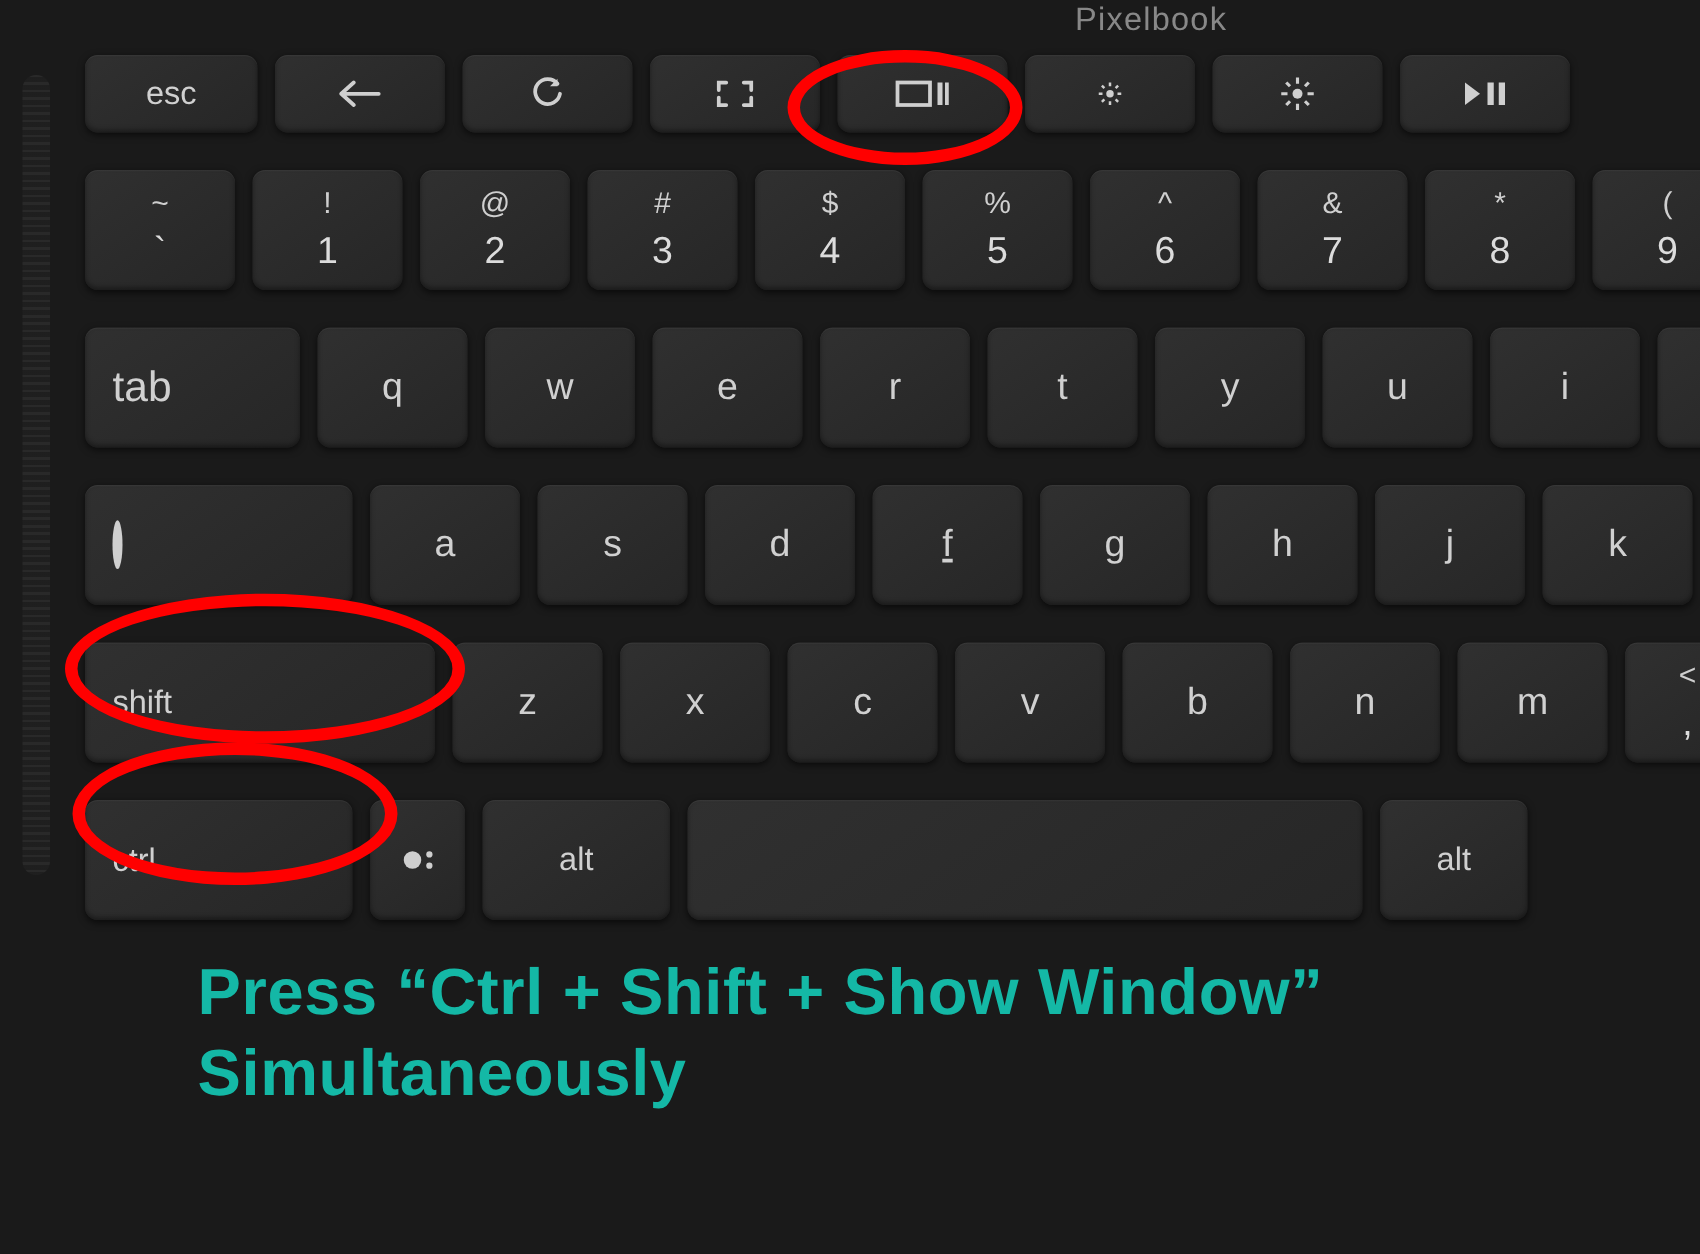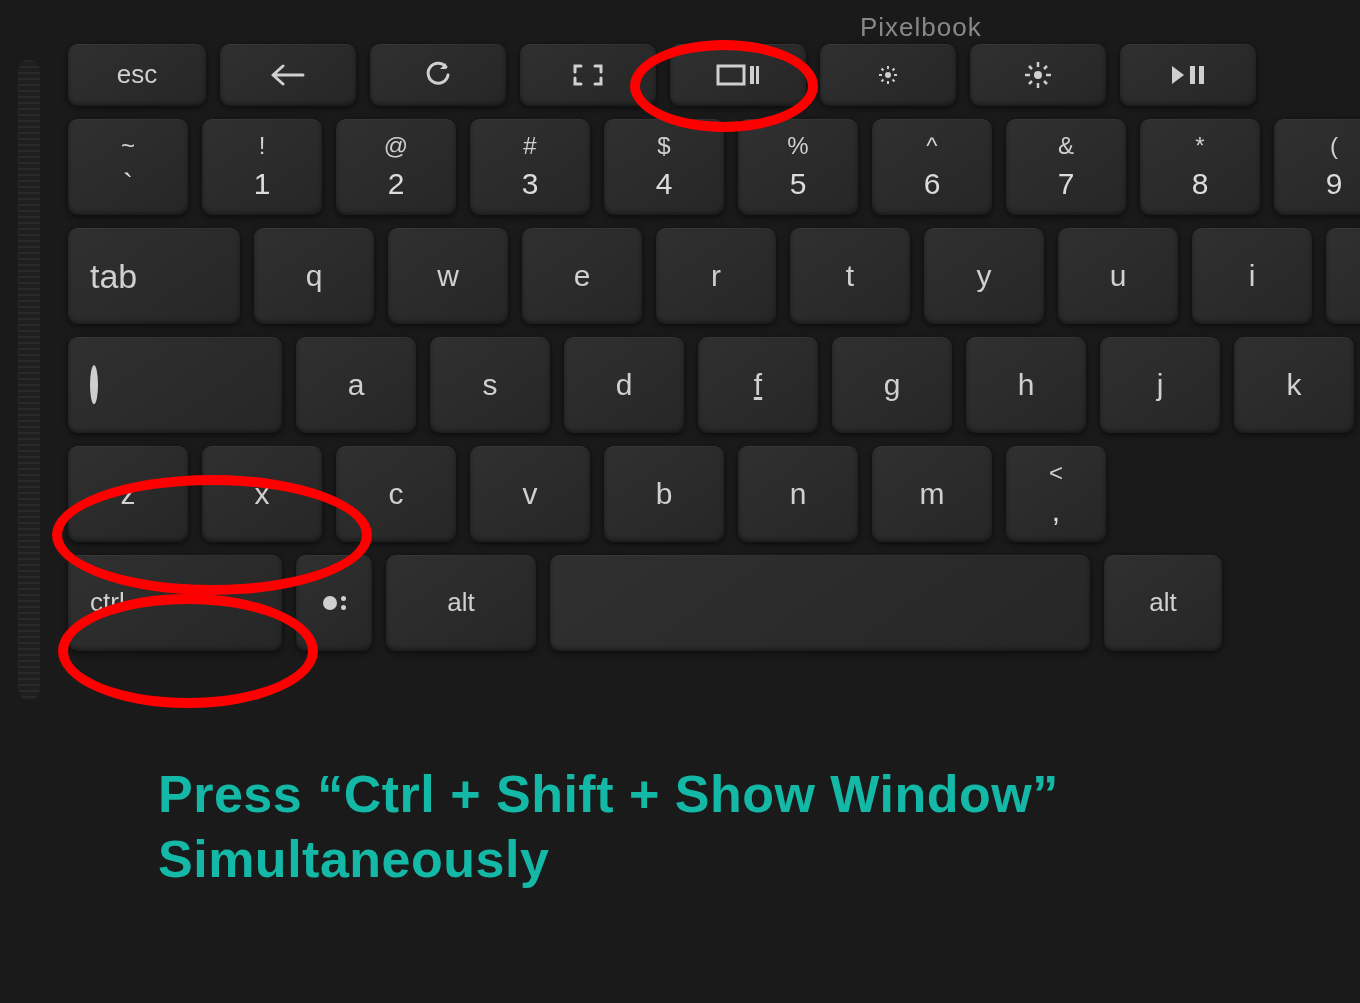--- a/index.html
+++ b/index.html
@@ -6,21 +6,21 @@
   body {
     width: 1360px;
     height: 1003px;
     background: #1a1a1a;
     font-family: Arial, Helvetica, sans-serif;
     overflow: hidden;
     position: relative;
   }
   .device-label {
     position: absolute;
-    top: 12px;
+    top: 0;
     left: 860px;
     color: #888;
     font-size: 26px;
     font-weight: 500;
     letter-spacing: 1px;
   }
   .speaker-grill {
     position: absolute;
     left: 18px;
     top: 60px;
@@ -33,21 +33,21 @@
     border-radius: 12px;
     opacity: 0.6;
   }
   .keyboard {
     position: absolute;
     left: 68px;
     top: 44px;
     right: 0;
     display: flex;
     flex-direction: column;
-    gap: 13px;
+    gap: 30px;
   }
   .row {
     display: flex;
     gap: 14px;
     align-items: stretch;
   }
   .key {
     background: linear-gradient(145deg, #303030, #262626);
     border-radius: 10px;
     height: 96px;
@@ -304,20 +304,23 @@
       </div>
     <div class="key letter">
         <span style="text-decoration:underline">j</span>
       </div>
     <div class="key letter">
         <span>k</span>
       </div>
   </div>
 
   <div class="row">
+    <div class="key shift">
+        <span class="label-left">shift</span>
+      </div>
     <div class="key letter">
         <span>z</span>
       </div>
     <div class="key letter">
         <span>x</span>
       </div>
     <div class="key letter">
         <span>c</span>
       </div>
     <div class="key letter">

